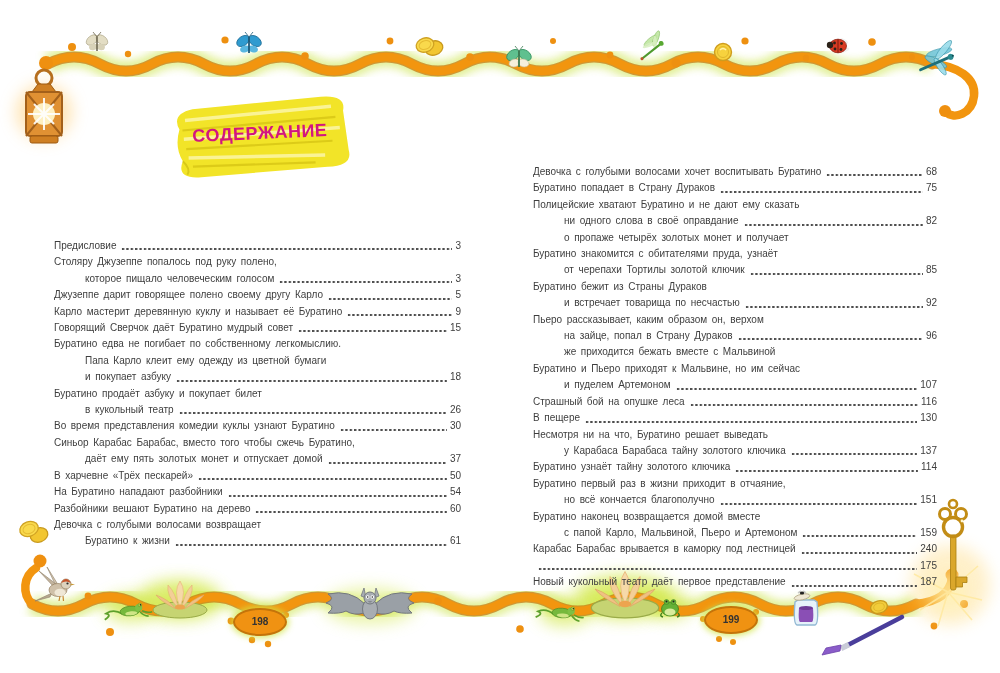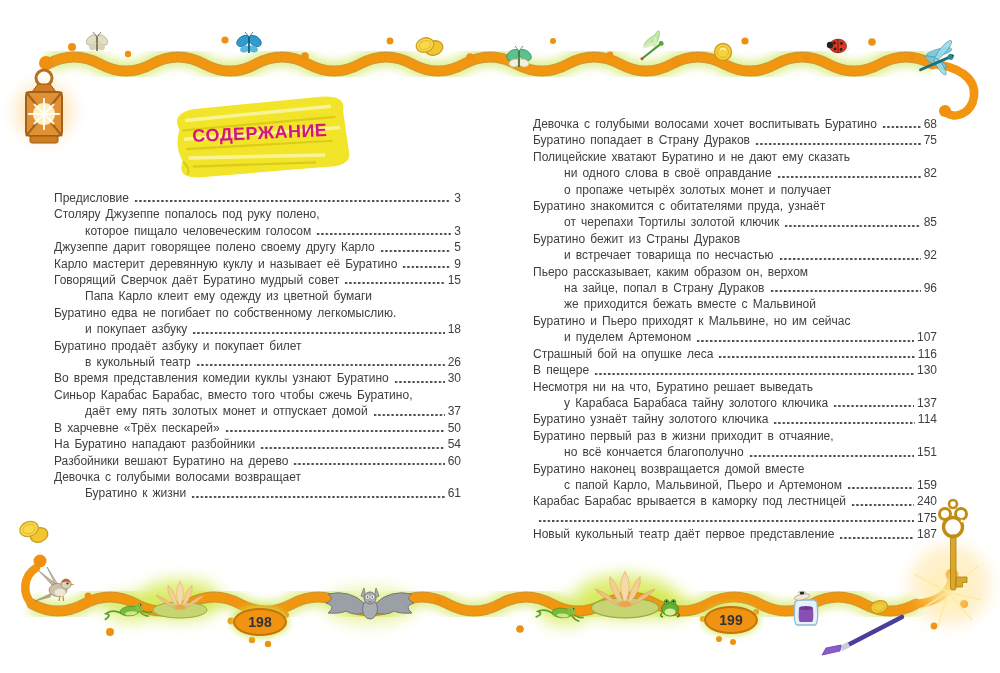--- a/index.html
+++ b/index.html
@@ -5,34 +5,34 @@
   html,body{margin:0;padding:0;background:#ffffff;}
   .stage{position:relative;width:1000px;height:673px;background:#fff;overflow:hidden;
          font-family:"Liberation Sans","DejaVu Sans",sans-serif;color:#3e3e3e;}
   svg.deco{position:absolute;left:0;top:0;width:1000px;height:673px;}
   
   .banner{position:absolute;left:166px;top:96px;width:188px;height:82px;transform:rotate(-2.5deg);}
   .banner svg{position:absolute;left:0;top:0;width:100%;height:100%;}
   .banner .ttl{position:absolute;left:0;right:0;top:27px;text-align:center;
     font-size:18px;font-weight:bold;letter-spacing:.5px;color:#d21680;}
   
-  .toc-col{position:absolute;font-size:12px;line-height:16.4px;}
+  .toc-col{position:absolute;font-size:10px;line-height:16.4px;margin-top:48px;}
   #toc-left{left:54px;top:190px;width:407px;}
   #toc-right{left:533px;top:116px;width:404px;}
   .toc-line{display:flex;align-items:baseline;}
   .toc-line.cont{padding-left:31px;}
   .toc-text{white-space:nowrap;word-spacing:1.8px;}
   .leader{flex:1 1 auto;min-width:6px;margin:0 2px 3px 5px;height:4px;align-self:flex-end;
     background-image:radial-gradient(circle at 2px 2px,#4c4c4c 1.05px,rgba(0,0,0,0) 1.45px);
     background-size:4.4px 4px;background-repeat:repeat-x;background-position:left bottom;}
   .toc-page{margin-left:1px;}
   
   .pagenum{position:absolute;width:50px;height:24px;line-height:24px;text-align:center;
     background:#f09212;border:2px solid #c4740a;border-radius:50%;
-    font-size:14px;font-weight:bold;color:#333;box-shadow:0 0 6px 2px rgba(210,230,70,.8);}
+    font-size:10px;font-weight:bold;color:#333;box-shadow:0 0 6px 2px rgba(210,230,70,.8);}
   #pn-left{left:233px;top:608px;}
   #pn-right{left:704px;top:606px;}
 </style>
 </head>
 <body>
 
 <div class="stage">
 
 <svg class="deco" viewBox="0 0 1000 673" xmlns="http://www.w3.org/2000/svg">
   <defs>
@@ -344,25 +344,25 @@
         </div>
       </div>
       <div class="toc-entry">
         <div class="toc-line">
           <span class="toc-text">Говорящий Сверчок даёт Буратино мудрый совет</span>
           <span class="leader"></span>
           <span class="toc-page">15</span>
         </div>
       </div>
       <div class="toc-entry">
+        <div class="toc-line">
+          <span class="toc-text">Буратино едва не погибает по собственному легкомыслию.</span>
+        </div>
         <div class="toc-line cont">
           <span class="toc-text">Папа Карло клеит ему одежду из цветной бумаги</span>
-        </div>
-        <div class="toc-line">
-          <span class="toc-text">Буратино едва не погибает по собственному легкомыслию.</span>
         </div>
         <div class="toc-line cont">
           <span class="toc-text">и покупает азбуку</span>
           <span class="leader"></span>
           <span class="toc-page">18</span>
         </div>
       </div>
       <div class="toc-entry">
         <div class="toc-line">
           <span class="toc-text">Буратино продаёт азбуку и покупает билет</span>

